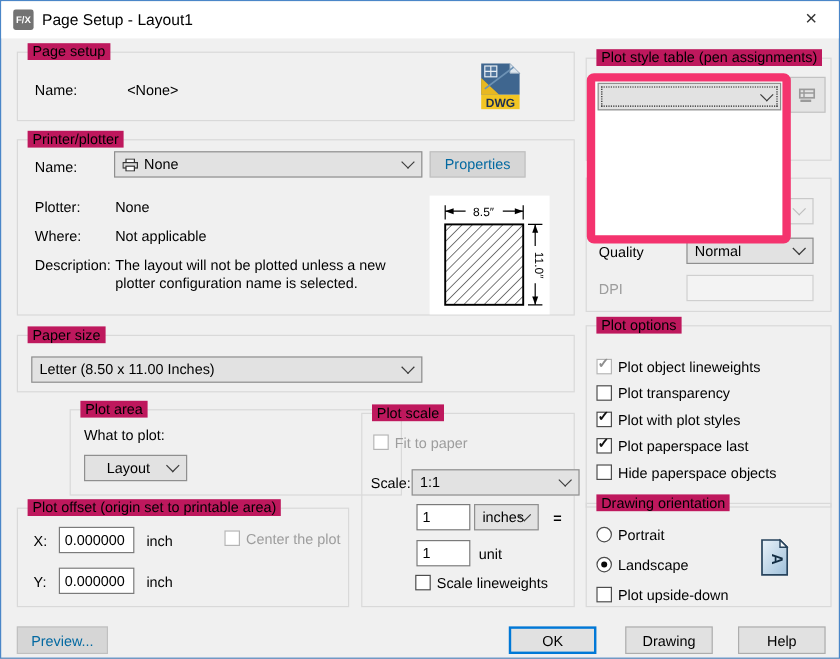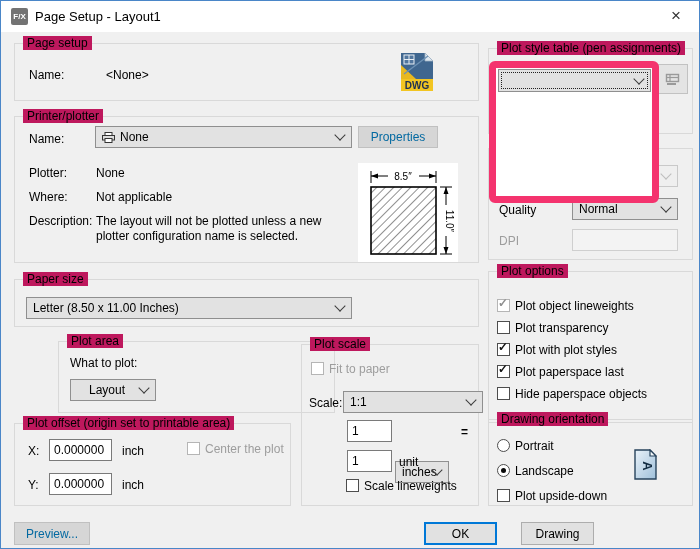--- a/index.html
+++ b/index.html
@@ -215,21 +215,21 @@
     </span>
     <span class="cblbl dim" style="left:27px;top:17px;">Fit to paper</span>
     <span class="abs" style="left:7px;top:51px;">Scale:</span>
     <div class="combo" style="left:41px;top:46px;width:140px;height:22px;">
       <span>1:1</span>
       <span class="chev"></span>
     </div>
     <div class="tbox" style="left:45px;top:75px;width:45px;height:22px;">
       <span>1</span>
     </div>
-    <div class="combo" style="left:93px;top:75px;width:54px;height:22px;margin-top:41px;">
+    <div class="combo" style="left:93px;top:75px;width:54px;height:22px;">
       <span>inches</span>
       <span class="chev"></span>
     </div>
     <span class="abs" style="left:159px;top:80px;font-weight:bold;">=</span>
     <div class="tbox" style="left:45px;top:105px;width:45px;height:22px;">
       <span>1</span>
     </div>
     <span class="abs" style="left:97px;top:110px;">unit</span>
     <span class="cb" style="left:44px;top:134px;">
       
@@ -285,14 +285,17 @@
 
   <div class="btn disabled" style="left:13px;top:521px;width:76px;height:23px;">
     <span>Preview...</span>
   </div>
   <div class="btn default" style="left:423px;top:521px;width:73px;height:23px;">
     <span>OK</span>
   </div>
   <div class="btn" style="left:520px;top:521px;width:73px;height:23px;">
     <span>Drawing</span>
   </div>
+  <div class="btn" style="left:614px;top:521px;width:73px;height:23px;">
+    <span>Help</span>
+  </div>
 
 </div>
 
 </body></html>

